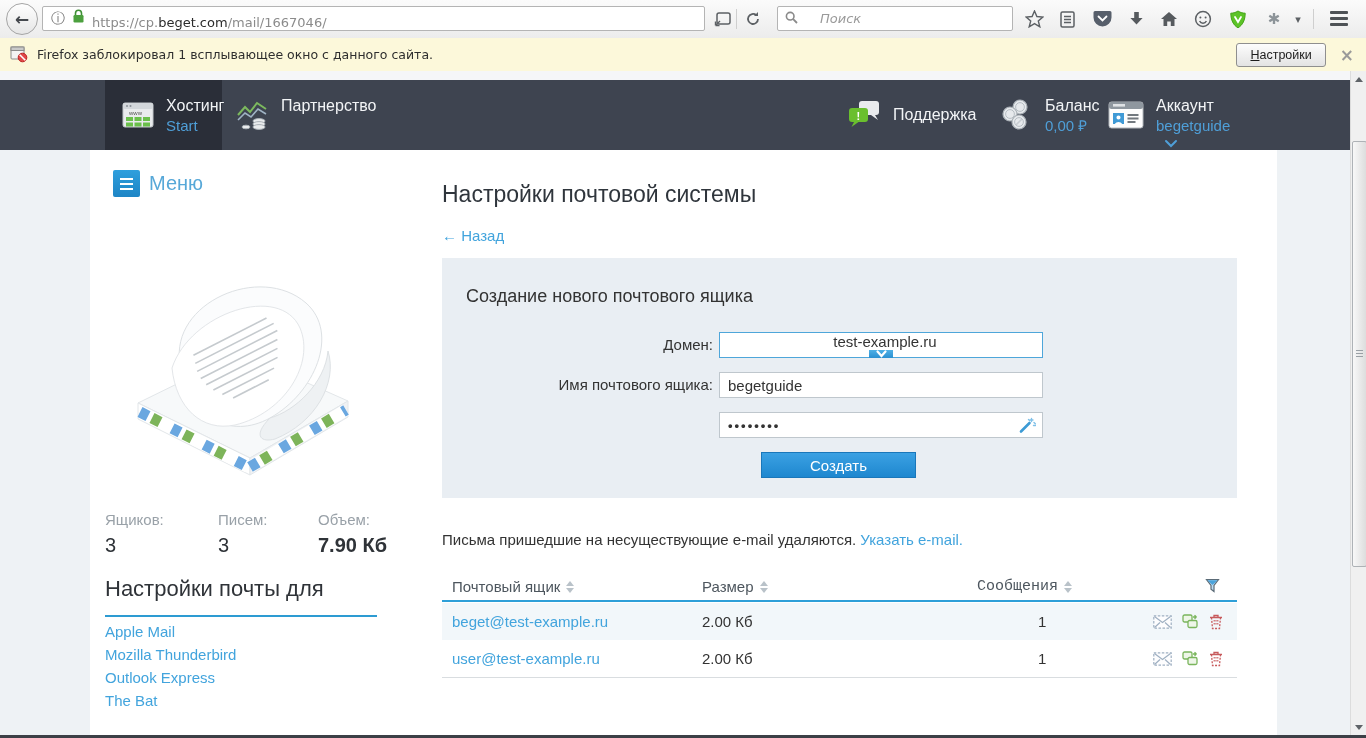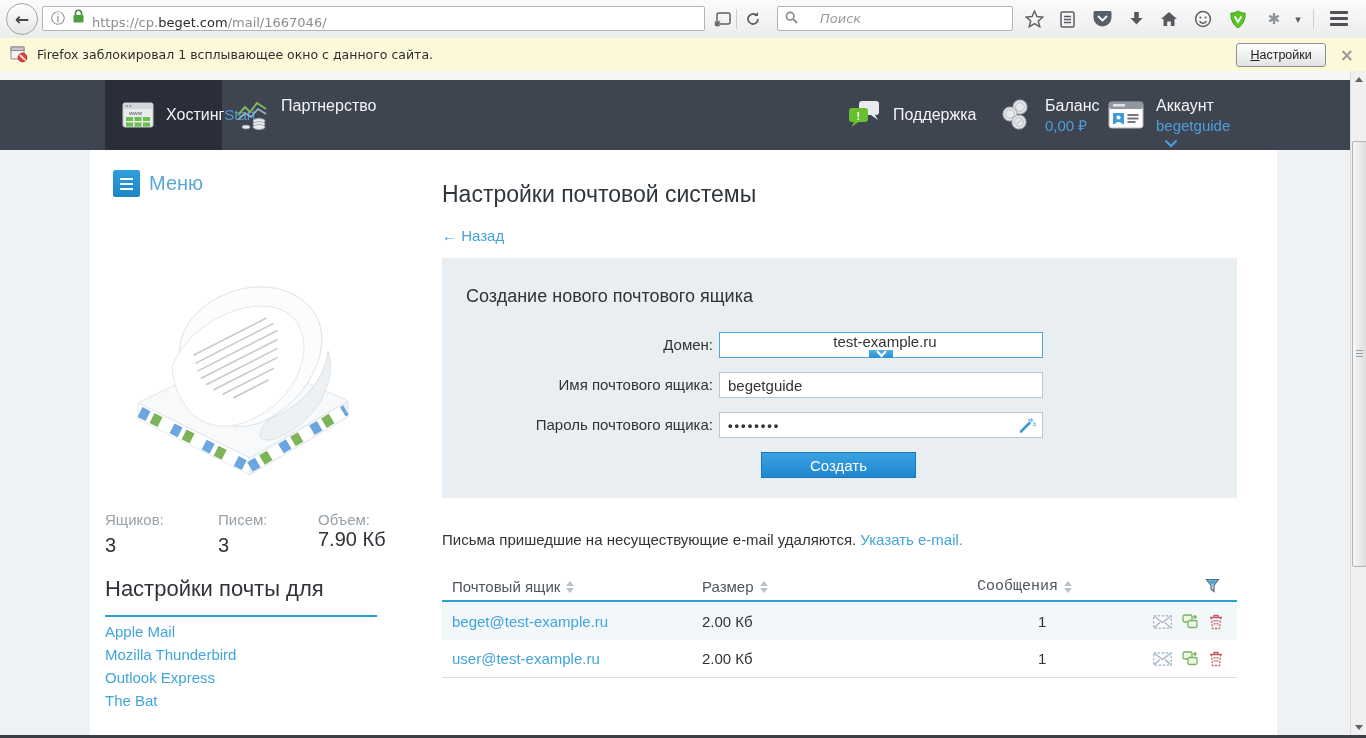--- a/index.html
+++ b/index.html
@@ -210,21 +210,21 @@
             <g fill="#6abf4b">
               <rect x="5" y="17" width="7" height="4"></rect>
               <rect x="13.5" y="17" width="7" height="4"></rect>
               <rect x="22" y="17" width="7" height="4"></rect>
               <rect x="5" y="22.5" width="7" height="4"></rect>
               <rect x="13.5" y="22.5" width="7" height="4"></rect>
               <rect x="22" y="22.5" width="7" height="4"></rect>
             </g>
           </svg>
       </span>
-      <span style="display:flex;flex-direction:row;">
+      <span style="display:flex;flex-direction:column;">
         <span class="hdr-label">Хостинг</span>
         <span class="hdr-sub">Start</span>
       </span>
     </div>
     <div class="hdr-item" style="left:236px;">
       <span style="margin-right:11px;display:flex;">
         <svg width="34" height="32" viewBox="0 0 34 32">
             <polyline points="2,16 9,8 14,13 21,4 30,10" fill="none" stroke="#7cb95e" stroke-width="2"></polyline>
             <polyline points="2,21 9,14 15,18 22,10 30,15" fill="none" stroke="#9fb3c4" stroke-width="1.6"></polyline>
             <g fill="#e9ebed" stroke="#a9b0b6">
@@ -334,21 +334,21 @@
       <div style="width:113px;">
         <div class="stat-label">Ящиков:</div>
         <div class="stat-value" style="margin-top:6px;">3</div>
       </div>
       <div style="width:100px;">
         <div class="stat-label">Писем:</div>
         <div class="stat-value" style="margin-top:6px;">3</div>
       </div>
       <div>
         <div class="stat-label">Объем:</div>
-        <div class="stat-value" style="">7.90 Кб</div>
+        <div class="stat-value" style="margin-top:6px;font-weight:bold;">7.90 Кб</div>
       </div>
     </div>
   </div>
 
   <div class="abs side-head" style="left:105px;top:576px;width:272px;">Настройки почты для</div>
   <div class="abs" style="left:105px;top:620px;">
     <a class="client-link">Apple Mail</a>
     <a class="client-link">Mozilla Thunderbird</a>
     <a class="client-link">Outlook Express</a>
     <a class="client-link">The Bat</a>
@@ -366,21 +366,20 @@
     <span class="sel-btn">
       <svg width="11" height="8" viewBox="0 0 11 8">
           <path d="M1.5 1.5 L5.5 6 L9.5 1.5" fill="none" stroke="#fff" stroke-width="2.2" stroke-linecap="round"></path>
         </svg>
     </span>
   </div>
 
   <div class="abs f-label" style="left:460px;top:372px;width:253px;">Имя почтового ящика:</div>
   <input class="abs t-input" style="left: 719px; top: 372px; width: 324px;" value="begetguide">
 
-  <div class="abs f-label" style="left:460px;top:412px;width:253px;">Пароль почтового ящика:</div>
   <input class="abs t-input" style="left: 719px; top: 412px; width: 324px; font-weight: bold; letter-spacing: 2px; font-size: 13px;" value="••••••••">
   <span class="abs" style="left:1018px;top:417px;cursor:pointer;">
     <svg width="18" height="17" viewBox="0 0 18 17">
         <path d="M3 14.5 L11.5 6" stroke="#3d9bd5" stroke-width="2.6" stroke-linecap="round"></path>
         <path d="M13.5 1.5 v3 M12 3 h3 M16 5.5 l1.3 1.3 M15.5 8.5 h2 M10.5 2.5 l1 1" stroke="#7fc0e8" stroke-width="1.4" stroke-linecap="round"></path>
       </svg>
   </span>
 
   <button class="abs create-btn" style="left:761px;top:452px;">Создать</button>
 

